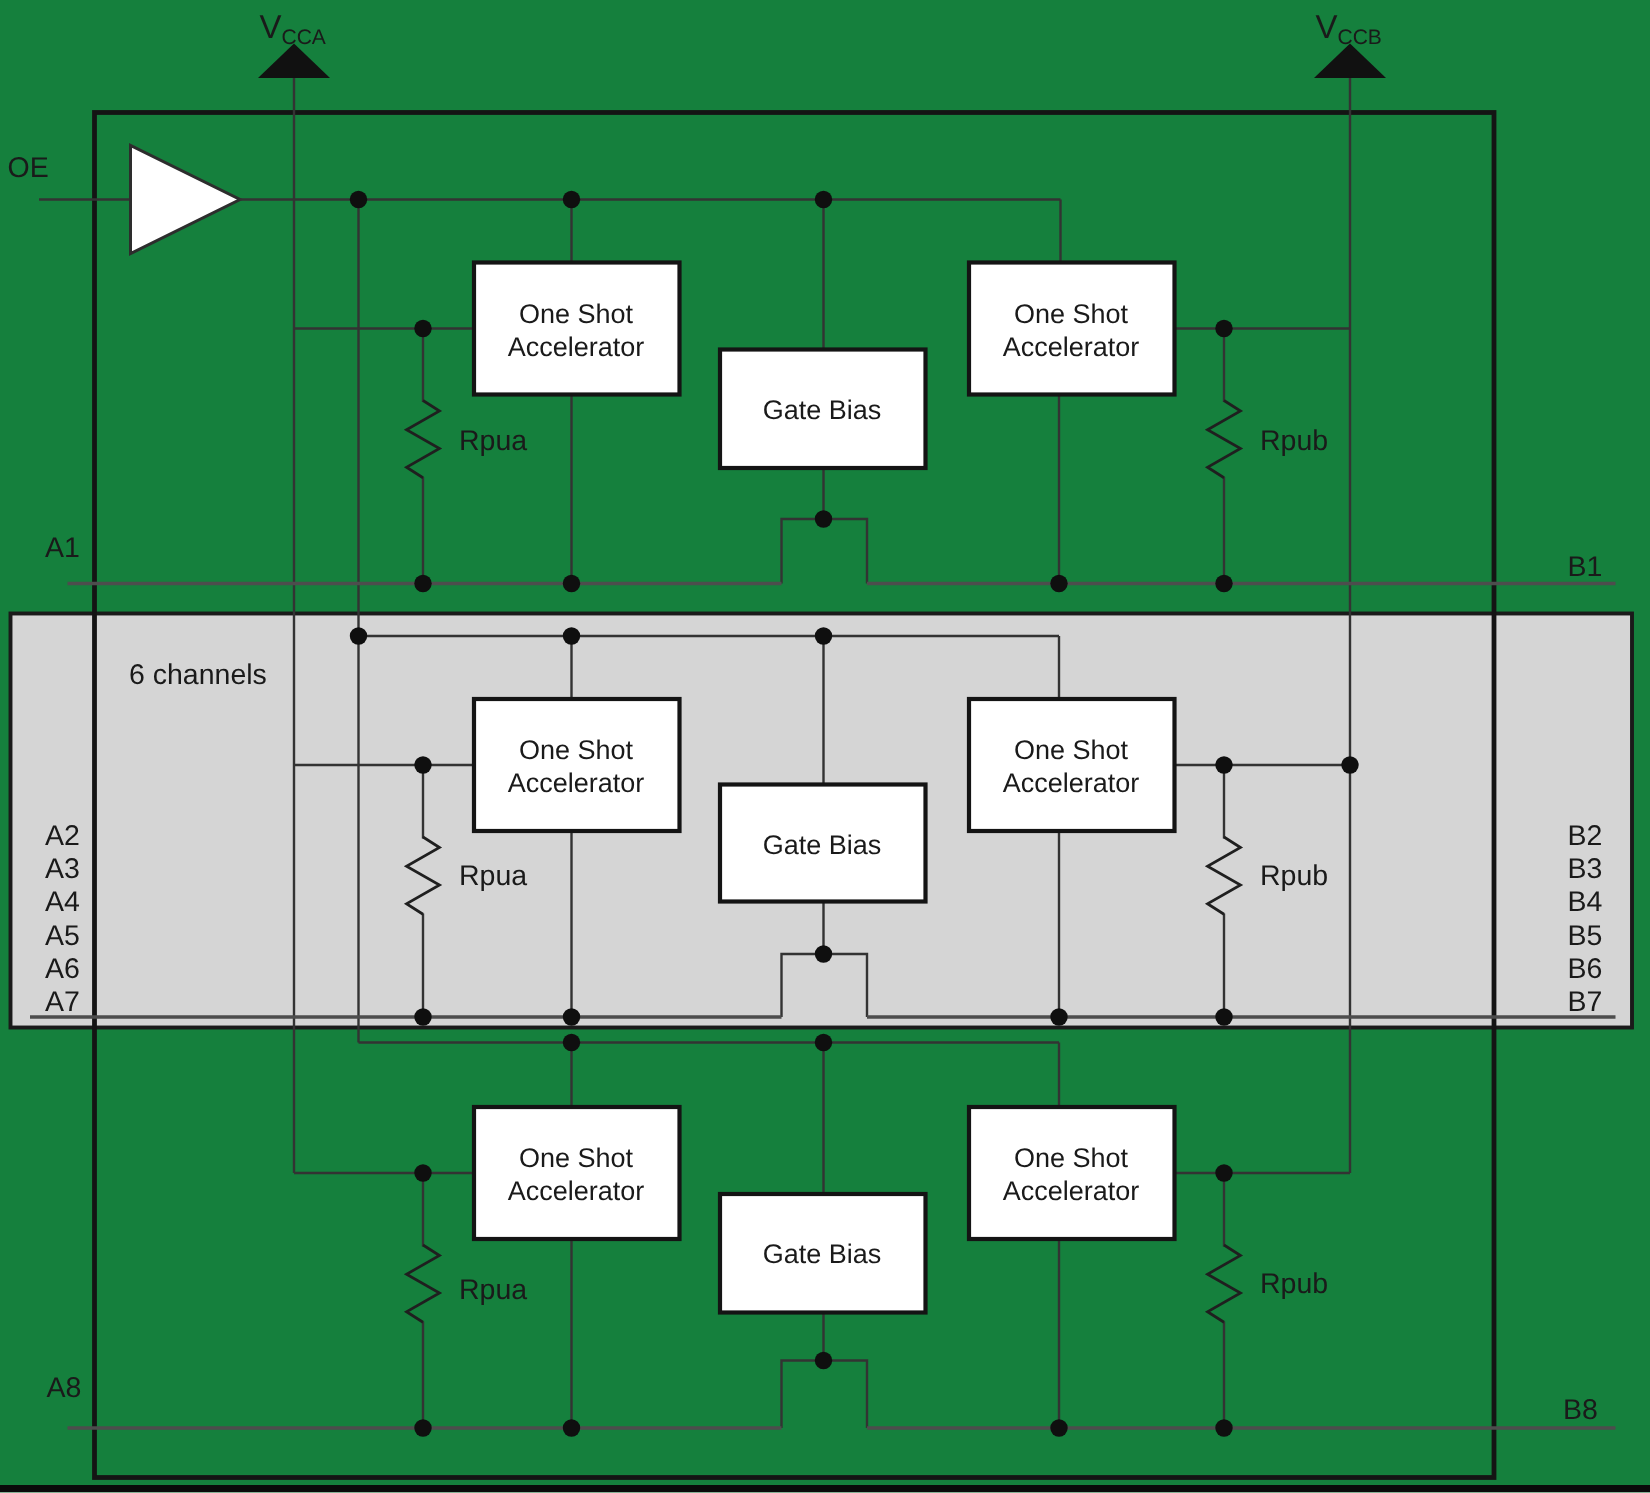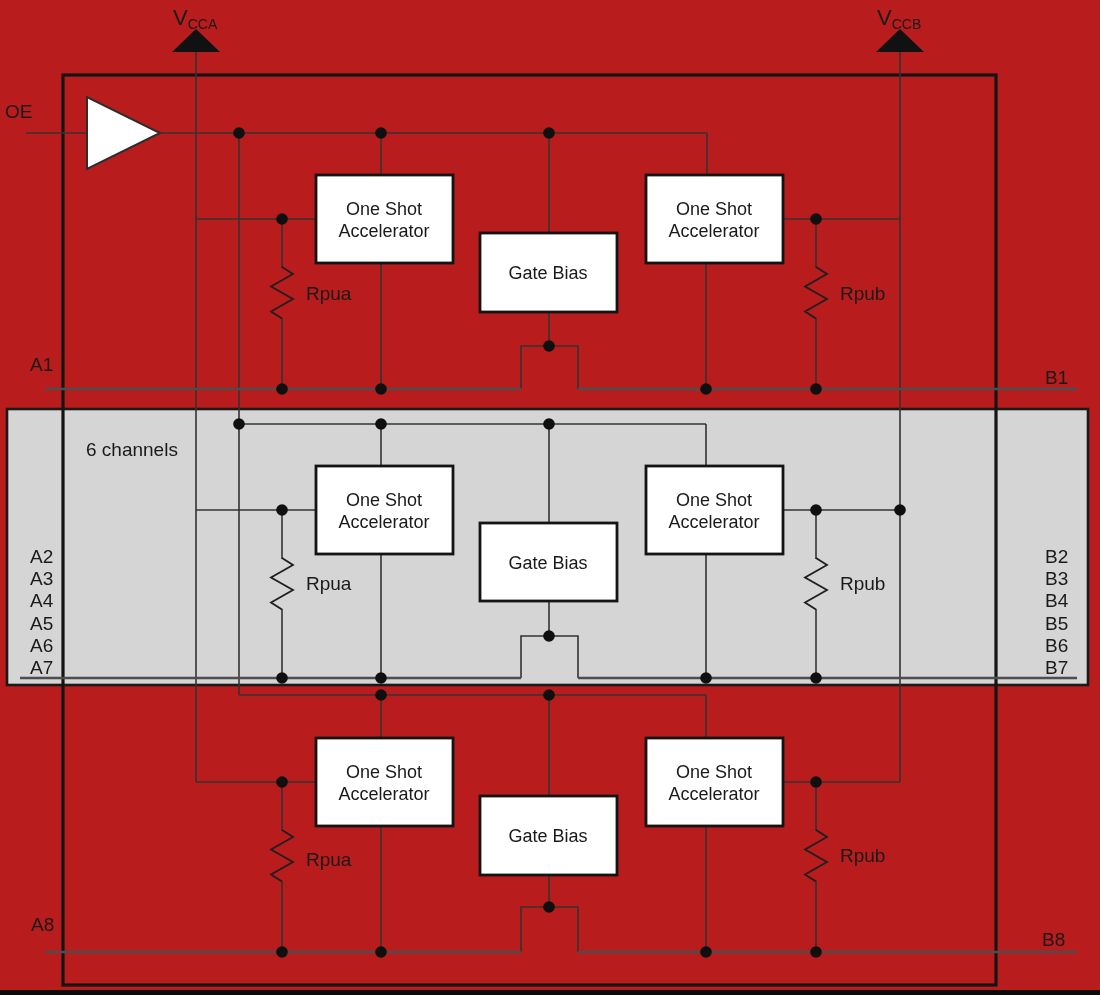--- a/index.html
+++ b/index.html
@@ -1,16 +1,16 @@
 <!DOCTYPE html>
 <html><head>
 <meta charset="utf-8">
 <style>
   html,body{margin:0;padding:0;background:#ffffff;}
-  .stage{position:relative;width:1100px;height:995px;background:#b91c1c;overflow:hidden;
+  .stage{position:relative;width:1100px;height:995px;background:#15803d;overflow:hidden;
          font-family:"Liberation Sans", sans-serif;}
   svg{display:block;}
   text{fill:#1a1a1a;}
   .wire{stroke:#333333;stroke-width:1.6;fill:none;}
   .chan{stroke:#4d4d4d;stroke-width:2.3;fill:none;}
   .blockbox{fill:#ffffff;stroke:#141414;stroke-width:2.8;}
   .outer{fill:none;stroke:#141414;stroke-width:3.2;}
   .shade{stroke:#1a1a1a;stroke-width:2.6;}
   .zig{stroke:#1f1f1f;stroke-width:1.8;fill:none;}
   .dot{fill:#0f0f0f;}

